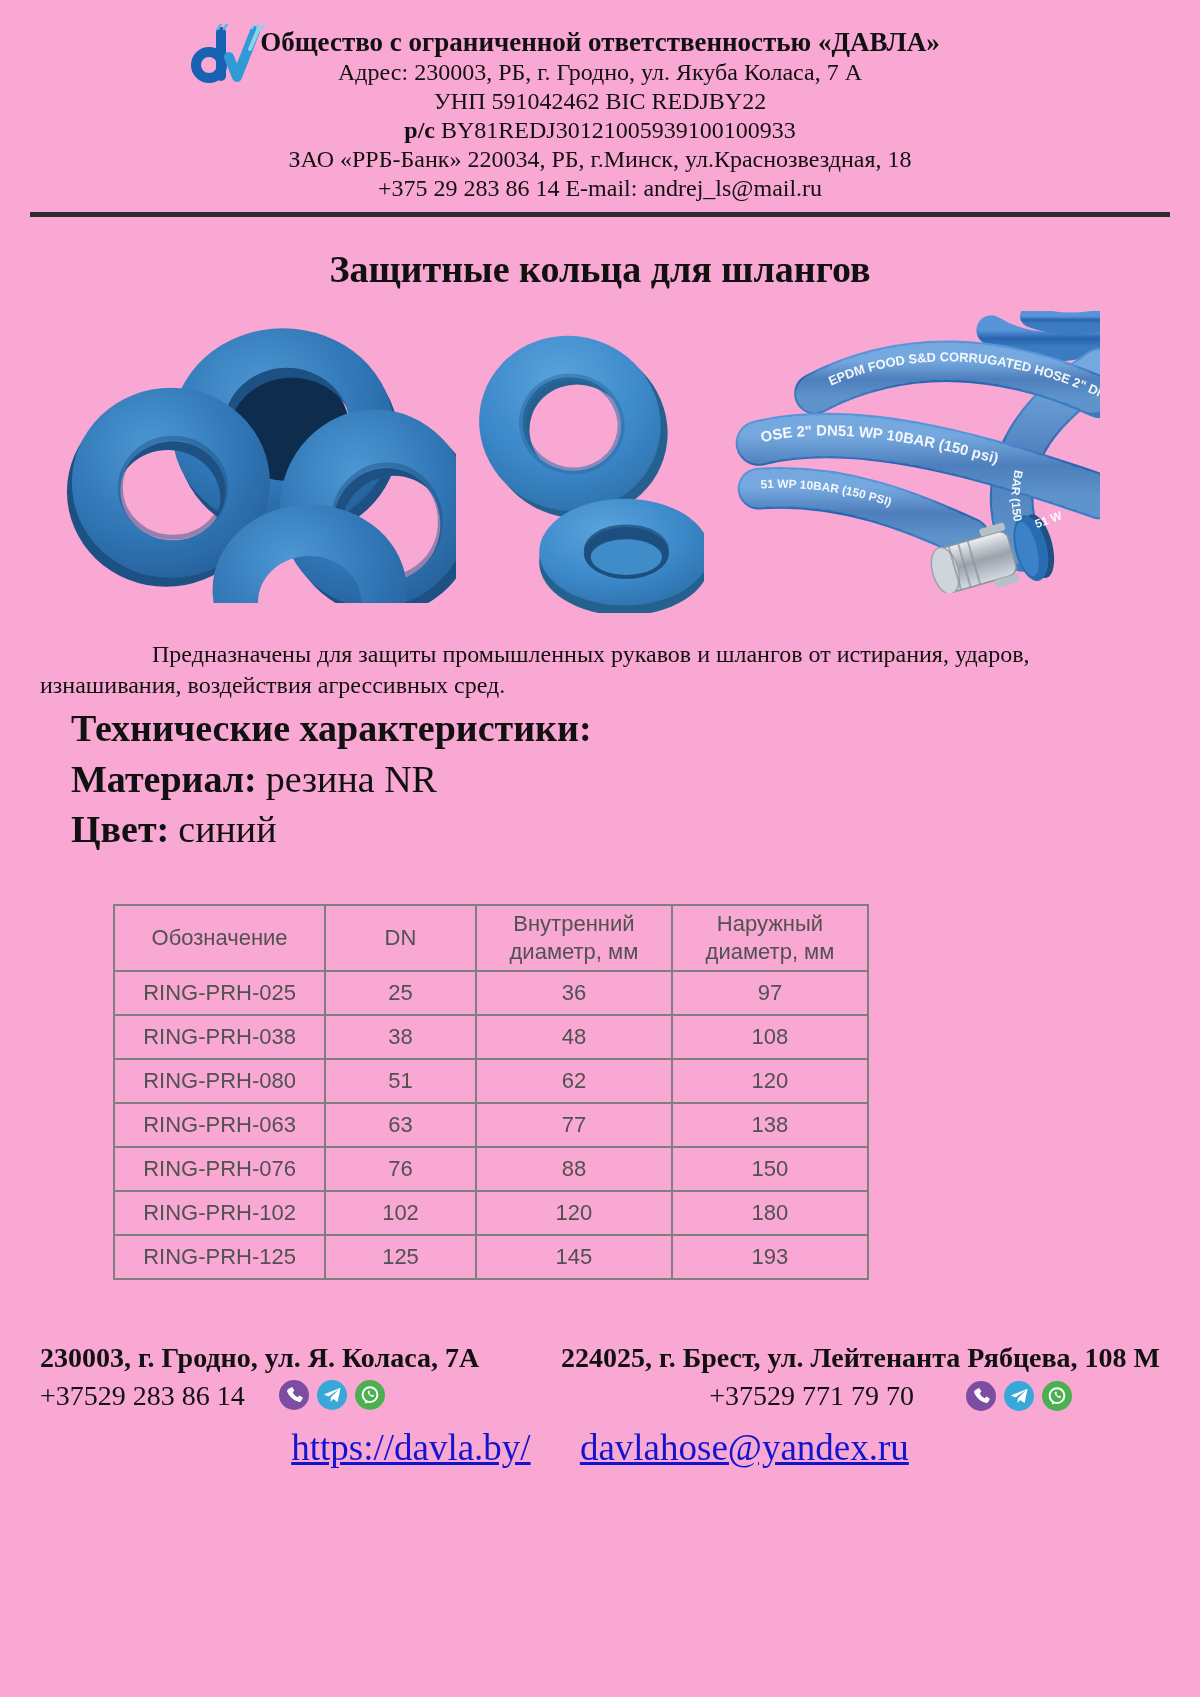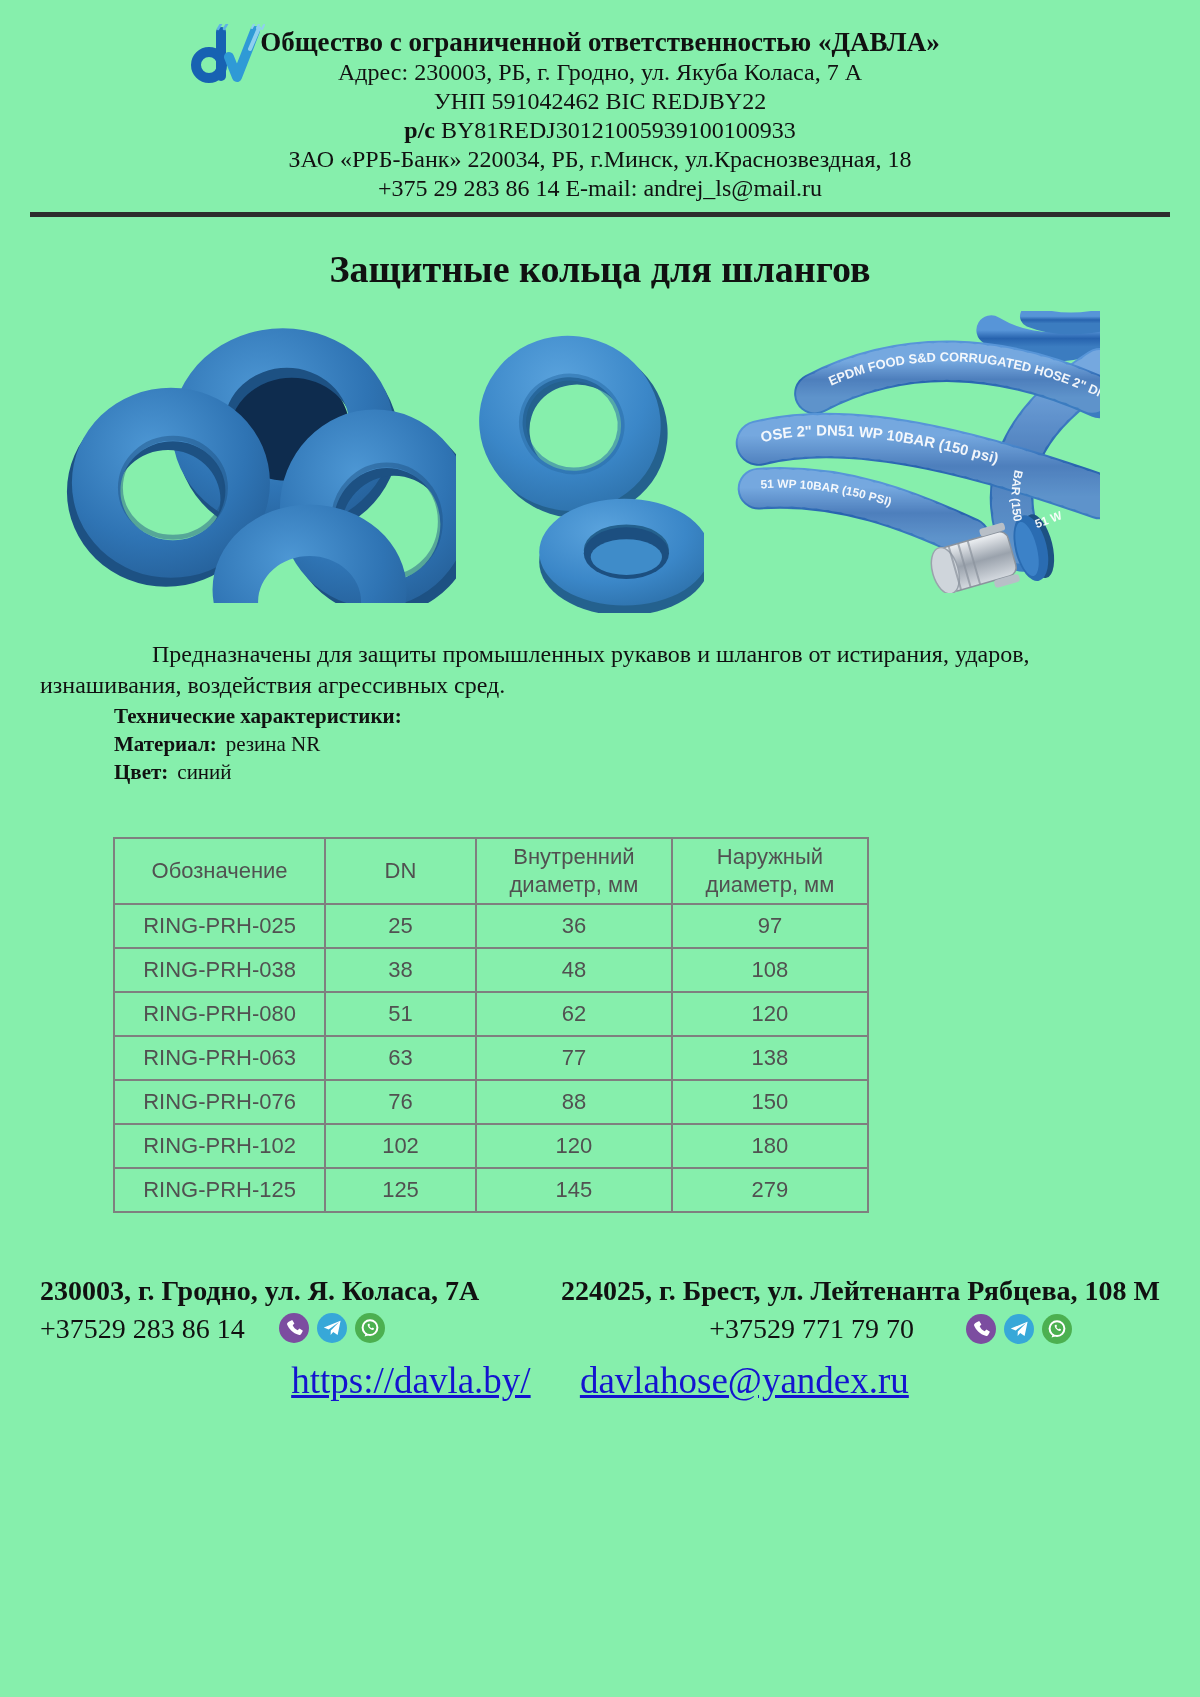--- a/index.html
+++ b/index.html
@@ -1,38 +1,38 @@
 <!DOCTYPE html>
 <html><head>
 <meta charset="utf-8">
 <style>
   * { margin:0; padding:0; box-sizing:border-box; }
   body { background:#e8e8e8; font-family:"Liberation Serif", serif; }
   .page {
-    width:1200px; height:1697px; margin:0 auto; background:#86efac;
+    width:1200px; height:1697px; margin:0 auto; background:#f9a8d4;
     position:relative; overflow:hidden; color:#111;
   }
   
   .header { padding-top:26px; text-align:center; position:relative; }
   .logo { position:absolute; left:188px; top:24px; }
   .h-company { font-size:27px; font-weight:bold; line-height:32px; }
   .h-line { font-size:24px; line-height:29px; }
   .h-bold { font-weight:bold; }
   .header-rule {
     margin:9px 30px 0 30px; height:4px;
     border-top:3px solid #2d2d2d; border-bottom:2px solid #2d2d2d;
   }
   
   .doc-title { margin-top:30px; text-align:center; font-size:38px; font-weight:bold; }
   
   .images { margin:20px 100px 0 60px; display:flex; justify-content:space-between; align-items:flex-start; height:302px; }
   .images svg { display:block; }
   
   .intro { margin:26px 42px 0 40px; font-size:24px; line-height:1.3; text-indent:112px; }
-  .specs { margin-left:114px; margin-top:2px; font-size:21px; line-height:1.32; }
+  .specs { margin-left:71px; margin-top:2px; font-size:38px; line-height:1.32; }
   .specs .lbl { font-weight:bold; }
   .specs .val { margin-left:9px; }
   
   table.spec-table {
     border-collapse:collapse; margin-left:113px; margin-top:50px; width:756px;
     font-family:"Liberation Sans", sans-serif; color:#515151;
     border:2px solid #7f7f7f;
   }
   table.spec-table th, table.spec-table td {
     border:2px solid #7f7f7f; text-align:center; font-weight:normal; font-size:22px;
@@ -229,21 +229,21 @@
       <tr>
         <td>RING-PRH-102</td>
           <td>102</td>
           <td>120</td>
           <td>180</td>
       </tr>
       <tr>
         <td>RING-PRH-125</td>
           <td>125</td>
           <td>145</td>
-          <td>279</td>
+          <td>193</td>
       </tr>
     </tbody>
   </table>
 
   <div class="footer">
     <div class="f-row1">
       <span>230003, г. Гродно, ул. Я. Коласа, 7А</span>
       <span>224025, г. Брест, ул. Лейтенанта Рябцева, 108 М</span>
     </div>
     <div class="f-row2">

